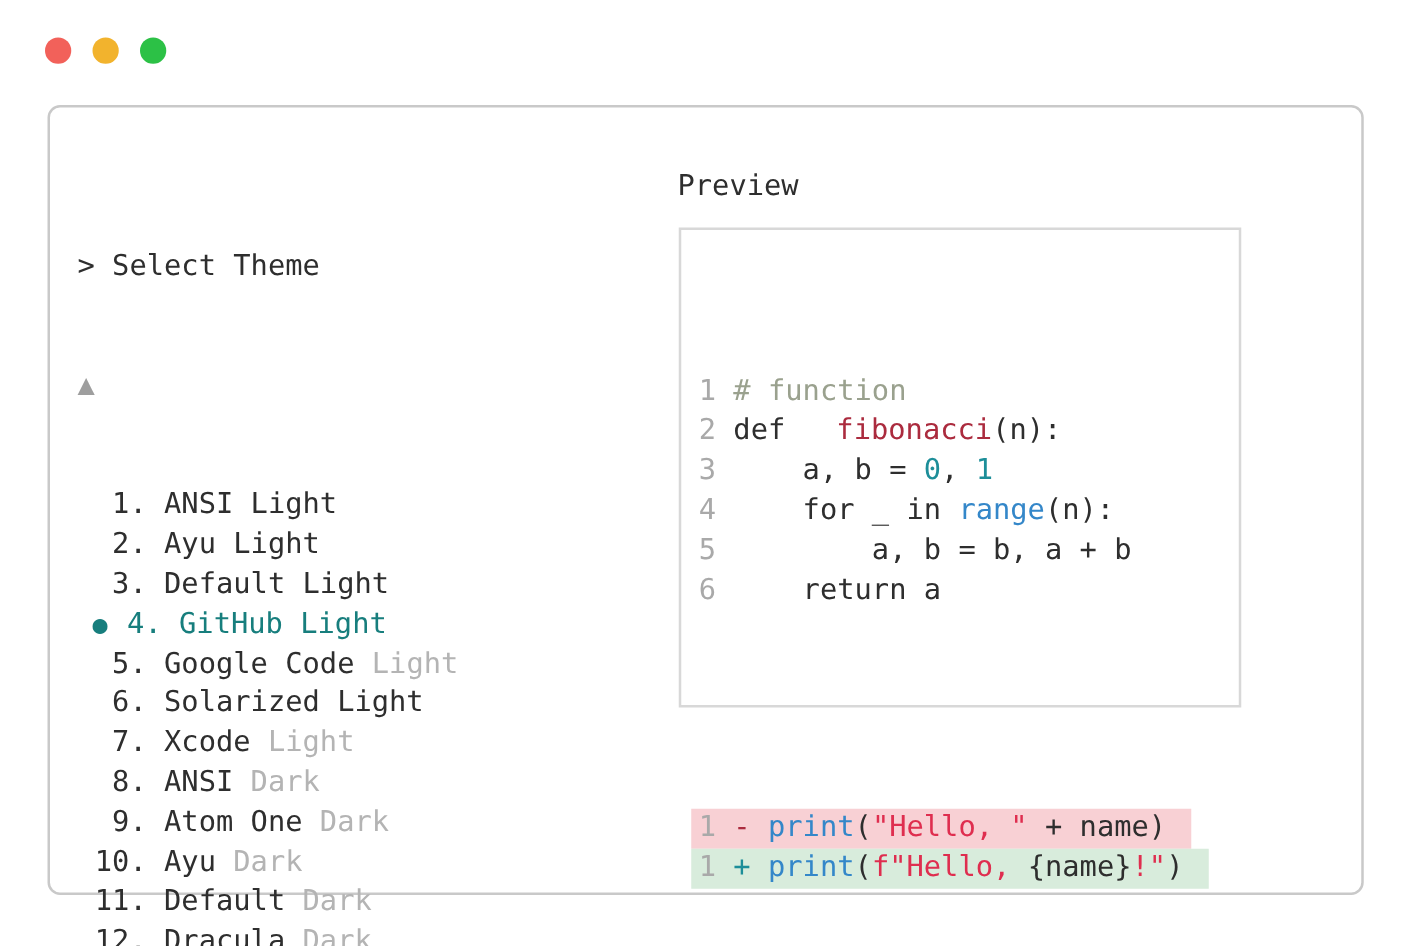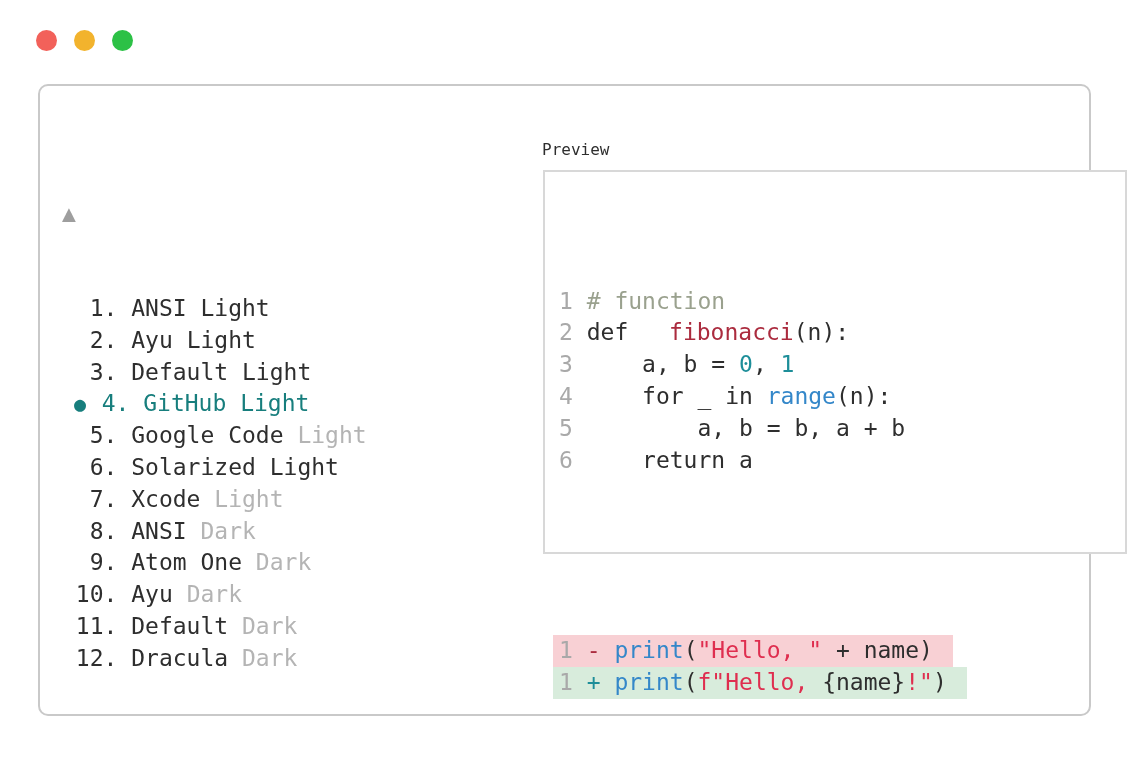--- a/index.html
+++ b/index.html
@@ -27,24 +27,24 @@
   }
   .row{height:31.8px;}
   .arrow-up{color:var(--arrow_up);}
   .bullet{display:inline-block;width:13.85px;font-size:20px;}
   .num{display:inline-block;width:41.55px;text-align:right;margin-right:13.85px;}
   .theme-row.selected{color:var(--teal);margin-left:12px;}
   .suffix.muted{color:var(--muted);}
 
   .preview-title{
     position:absolute;left:502px;top:48px;
-    font-size:16px;line-height:31.8px;color:var(--dark);
+    font-size:23px;line-height:31.8px;color:var(--dark);
   }
   .preview-box{
-    position:absolute;left:503px;top:84px;width:584px;height:384px;
+    position:absolute;left:503px;top:96px;width:450px;height:384px;
     border:2px solid var(--preview_border);box-sizing:border-box;background:#ffffff;
   }
   .code{
     position:absolute;left:14px;top:50px;
     font-size:23px;line-height:31.8px;white-space:pre;color:var(--code_text);
   }
   .code-line{height:31.8px;}
   .lnum{display:inline-block;width:13.85px;text-align:right;margin-right:13.85px;color:var(--linenum);}
   .spacer-line{height:31.8px;}
   .diff{width:fit-content;padding:0 20px 0 6px;margin-left:-6px;}
@@ -65,20 +65,21 @@
 
 <div class="traffic">
   <div class="dot red"></div>
   <div class="dot yellow"></div>
   <div class="dot green"></div>
 </div>
 
 <div class="window">
 
   <div class="left-col">
+    <div class="row prompt">&gt; Select Theme</div>
     <div class="row arrow-up">▲</div>
     <div id="theme-list"><div class="row theme-row"><span class="bullet"> </span><span class="num">1.</span><span class="label">ANSI</span><span class="suffix"> Light</span></div><div class="row theme-row"><span class="bullet"> </span><span class="num">2.</span><span class="label">Ayu</span><span class="suffix"> Light</span></div><div class="row theme-row"><span class="bullet"> </span><span class="num">3.</span><span class="label">Default</span><span class="suffix"> Light</span></div><div class="row theme-row selected"><span class="bullet">●</span><span class="num">4.</span><span class="label">GitHub</span><span class="suffix"> Light</span></div><div class="row theme-row"><span class="bullet"> </span><span class="num">5.</span><span class="label">Google Code</span><span class="suffix muted"> Light</span></div><div class="row theme-row"><span class="bullet"> </span><span class="num">6.</span><span class="label">Solarized</span><span class="suffix"> Light</span></div><div class="row theme-row"><span class="bullet"> </span><span class="num">7.</span><span class="label">Xcode</span><span class="suffix muted"> Light</span></div><div class="row theme-row"><span class="bullet"> </span><span class="num">8.</span><span class="label">ANSI</span><span class="suffix muted"> Dark</span></div><div class="row theme-row"><span class="bullet"> </span><span class="num">9.</span><span class="label">Atom One</span><span class="suffix muted"> Dark</span></div><div class="row theme-row"><span class="bullet"> </span><span class="num">10.</span><span class="label">Ayu</span><span class="suffix muted"> Dark</span></div><div class="row theme-row"><span class="bullet"> </span><span class="num">11.</span><span class="label">Default</span><span class="suffix muted"> Dark</span></div><div class="row theme-row"><span class="bullet"> </span><span class="num">12.</span><span class="label">Dracula</span><span class="suffix muted"> Dark</span></div></div>
     
     
   </div>
 
   <div class="preview-title">Preview</div>
 
   <div class="preview-box">
     <div class="code">

